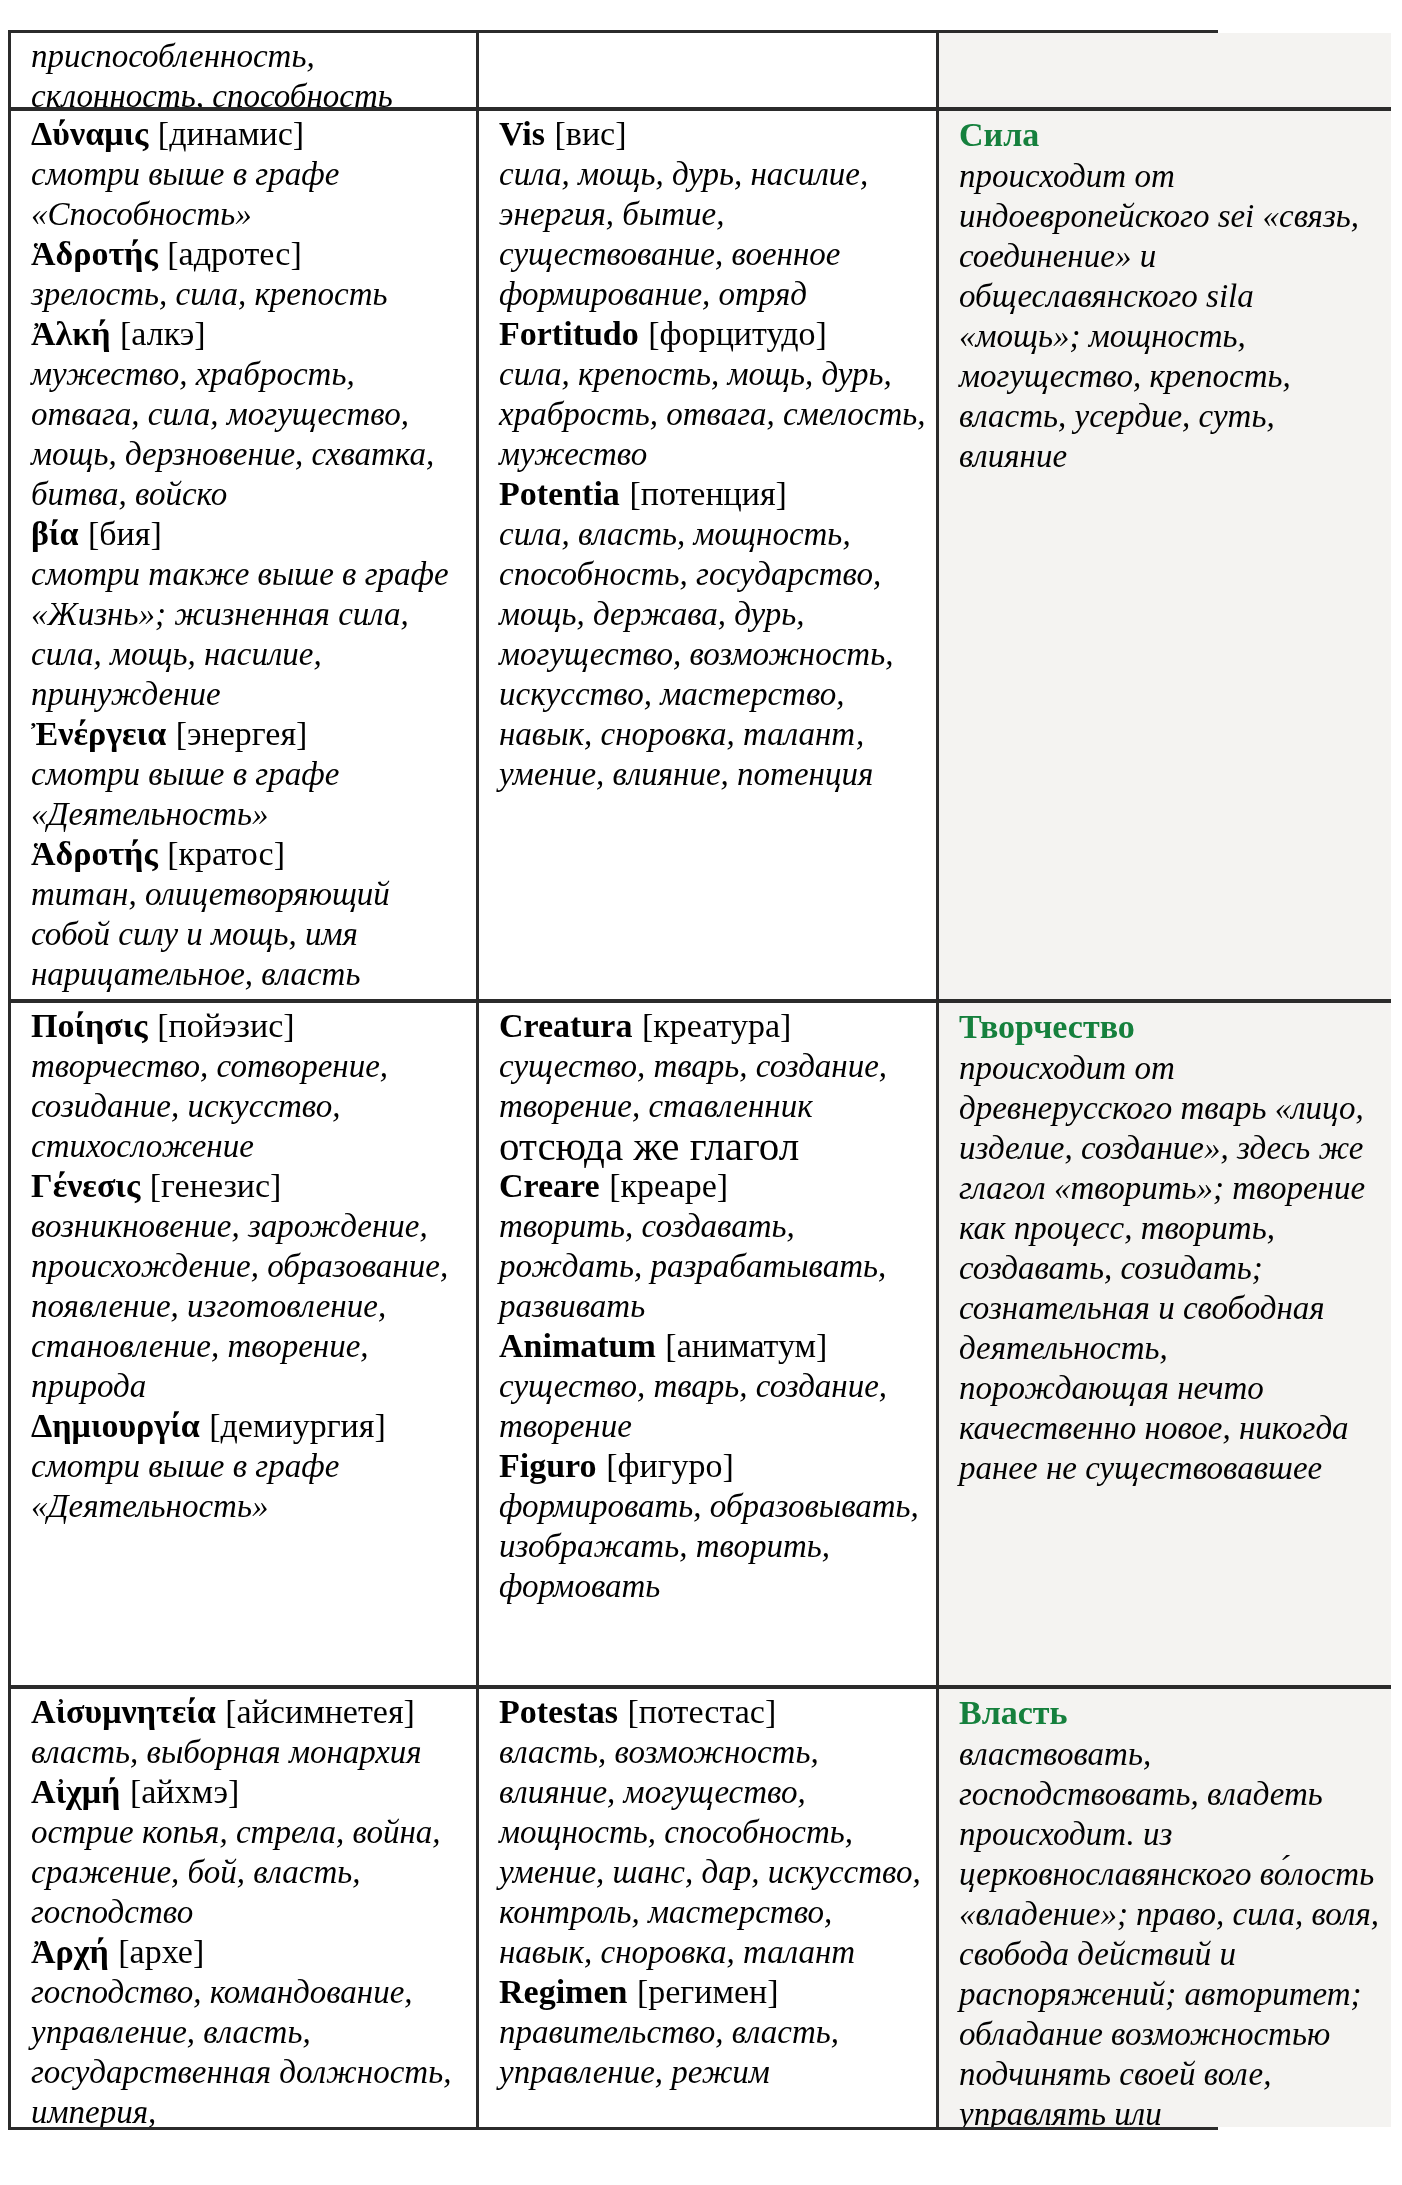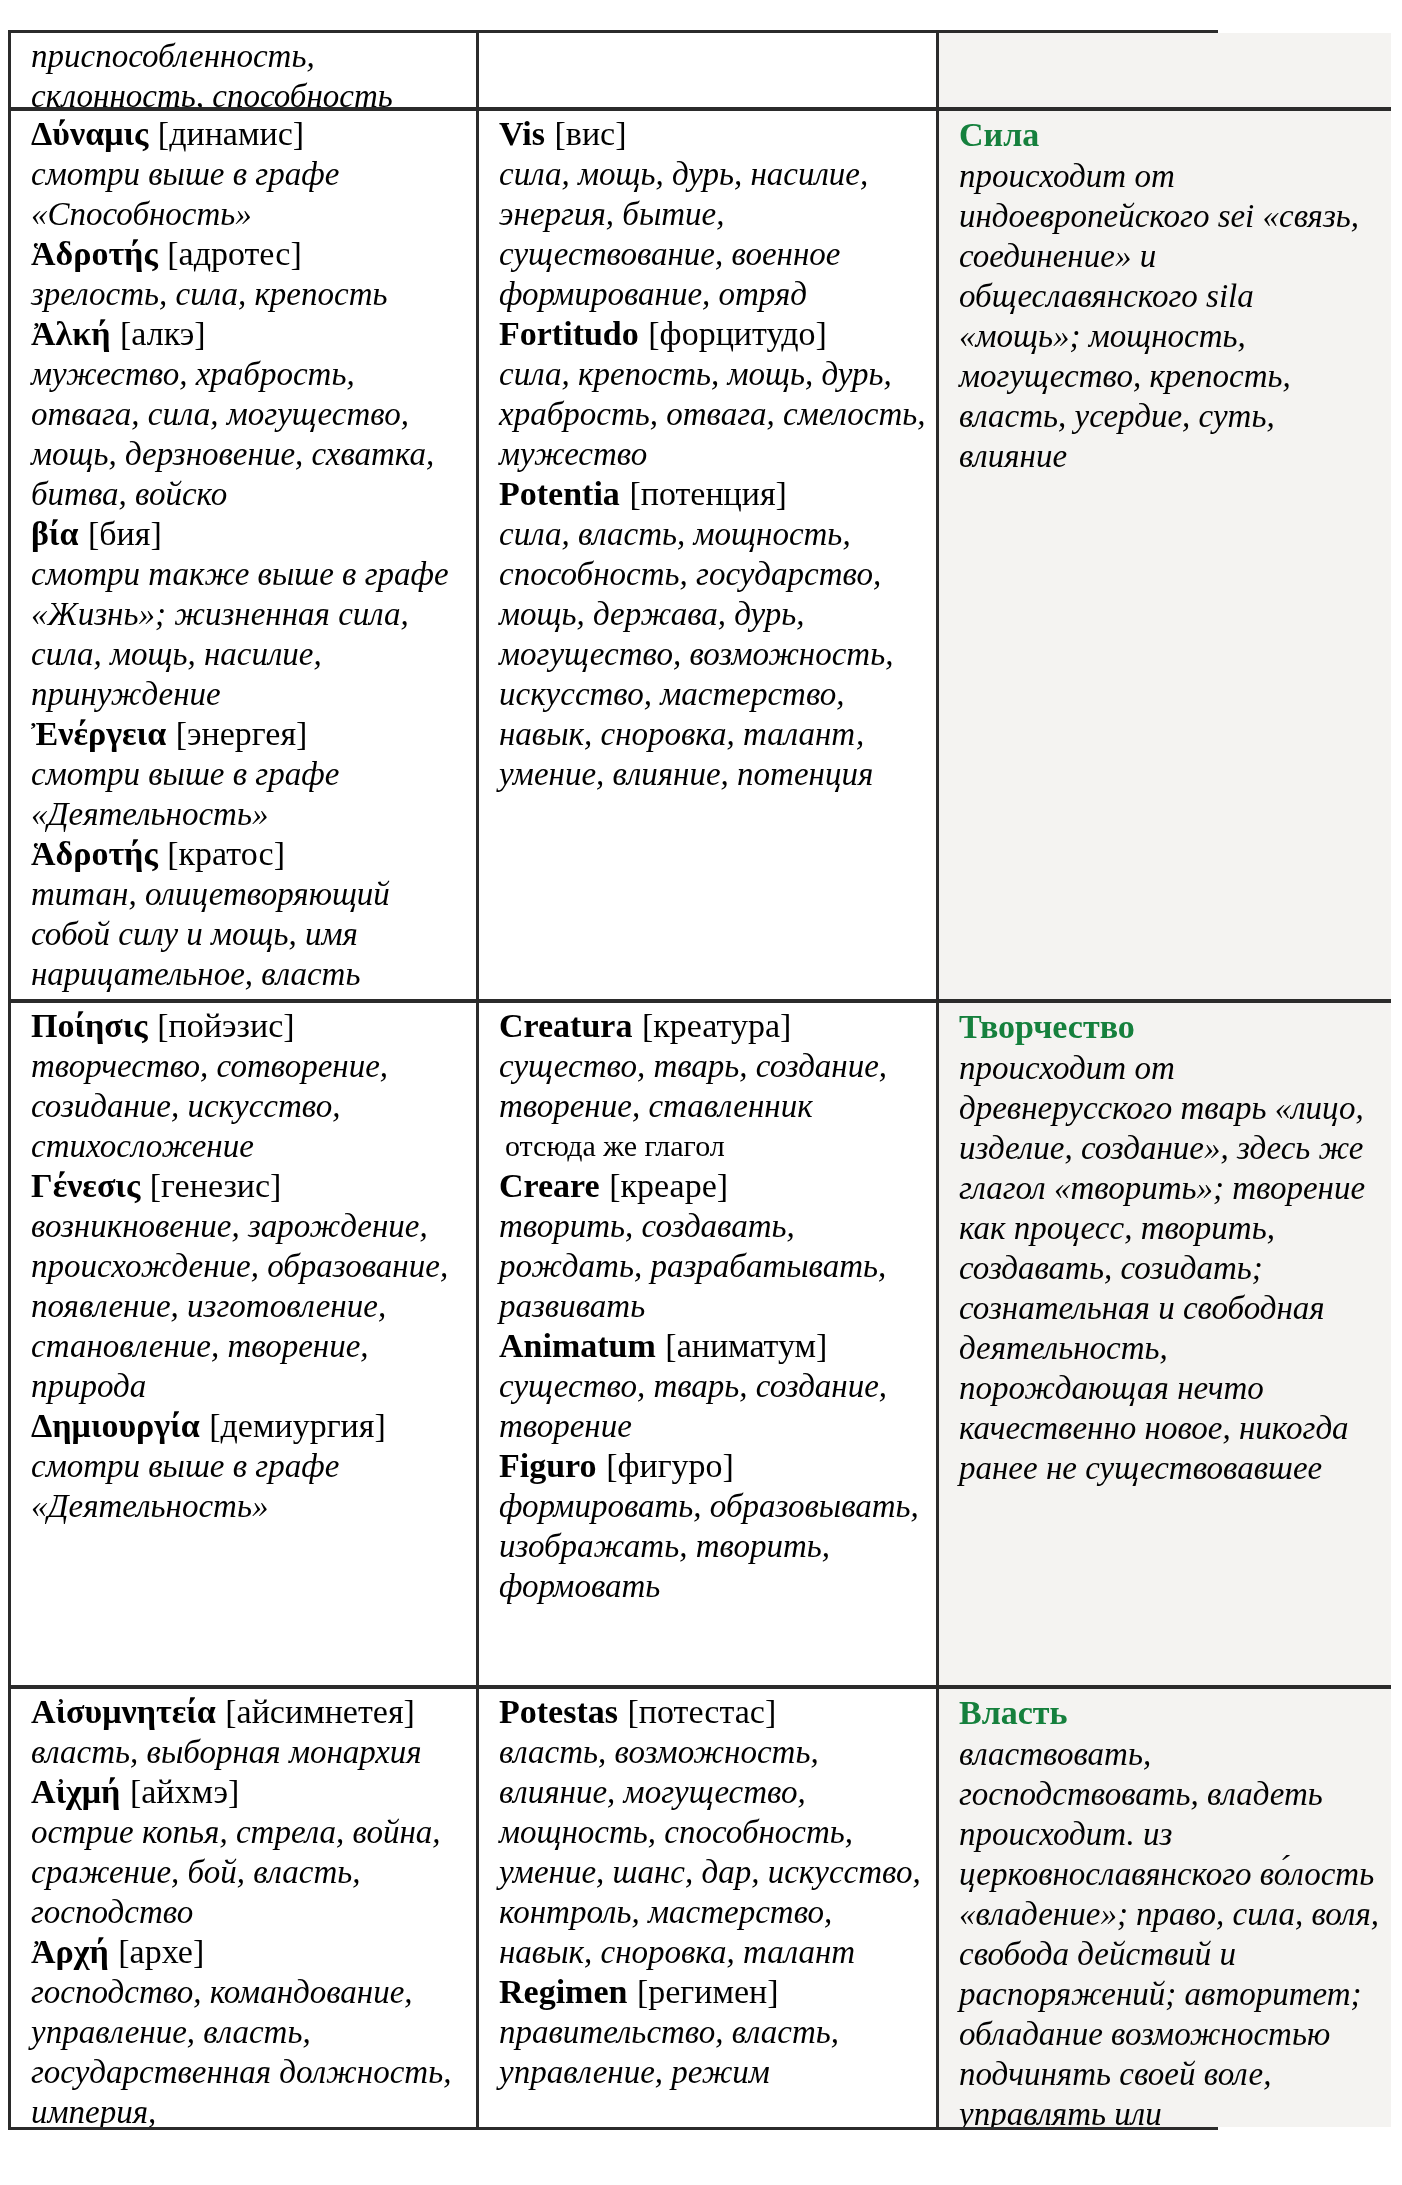--- a/index.html
+++ b/index.html
@@ -20,21 +20,21 @@
     border-right:3px solid #2b2b2b;border-bottom:4px solid #2b2b2b;
     padding:3px 10px 0 20px;
   }
   .cell.c2,.cell.c3{}
   .cell.c3{background:#f4f3f1;}
   .cell.lastrow{border-bottom:none;}
   .cell.c3{border-right:none;}
   .term-line{font-weight:bold;font-size:34px;line-height:40px;white-space:nowrap;}
   .translit{font-weight:normal;margin-left:0.28em;text-align:center;}
   .def{font-style:italic;font-size:33px;line-height:40px;}
-  .note{font-style:normal;font-size:30px;line-height:40px;margin-left:6px;}
+  .note{font-style:normal;font-size:41px;line-height:40px;}
   .cat-head{font-weight:bold;font-size:34px;line-height:42px;color:#15803d;}
 </style>
 </head>
 <body>
 
 <div class="dict-table">
 
   <div class="cell c1">
     <div class="def">приспособленность, склонность, способность</div>
   </div>

